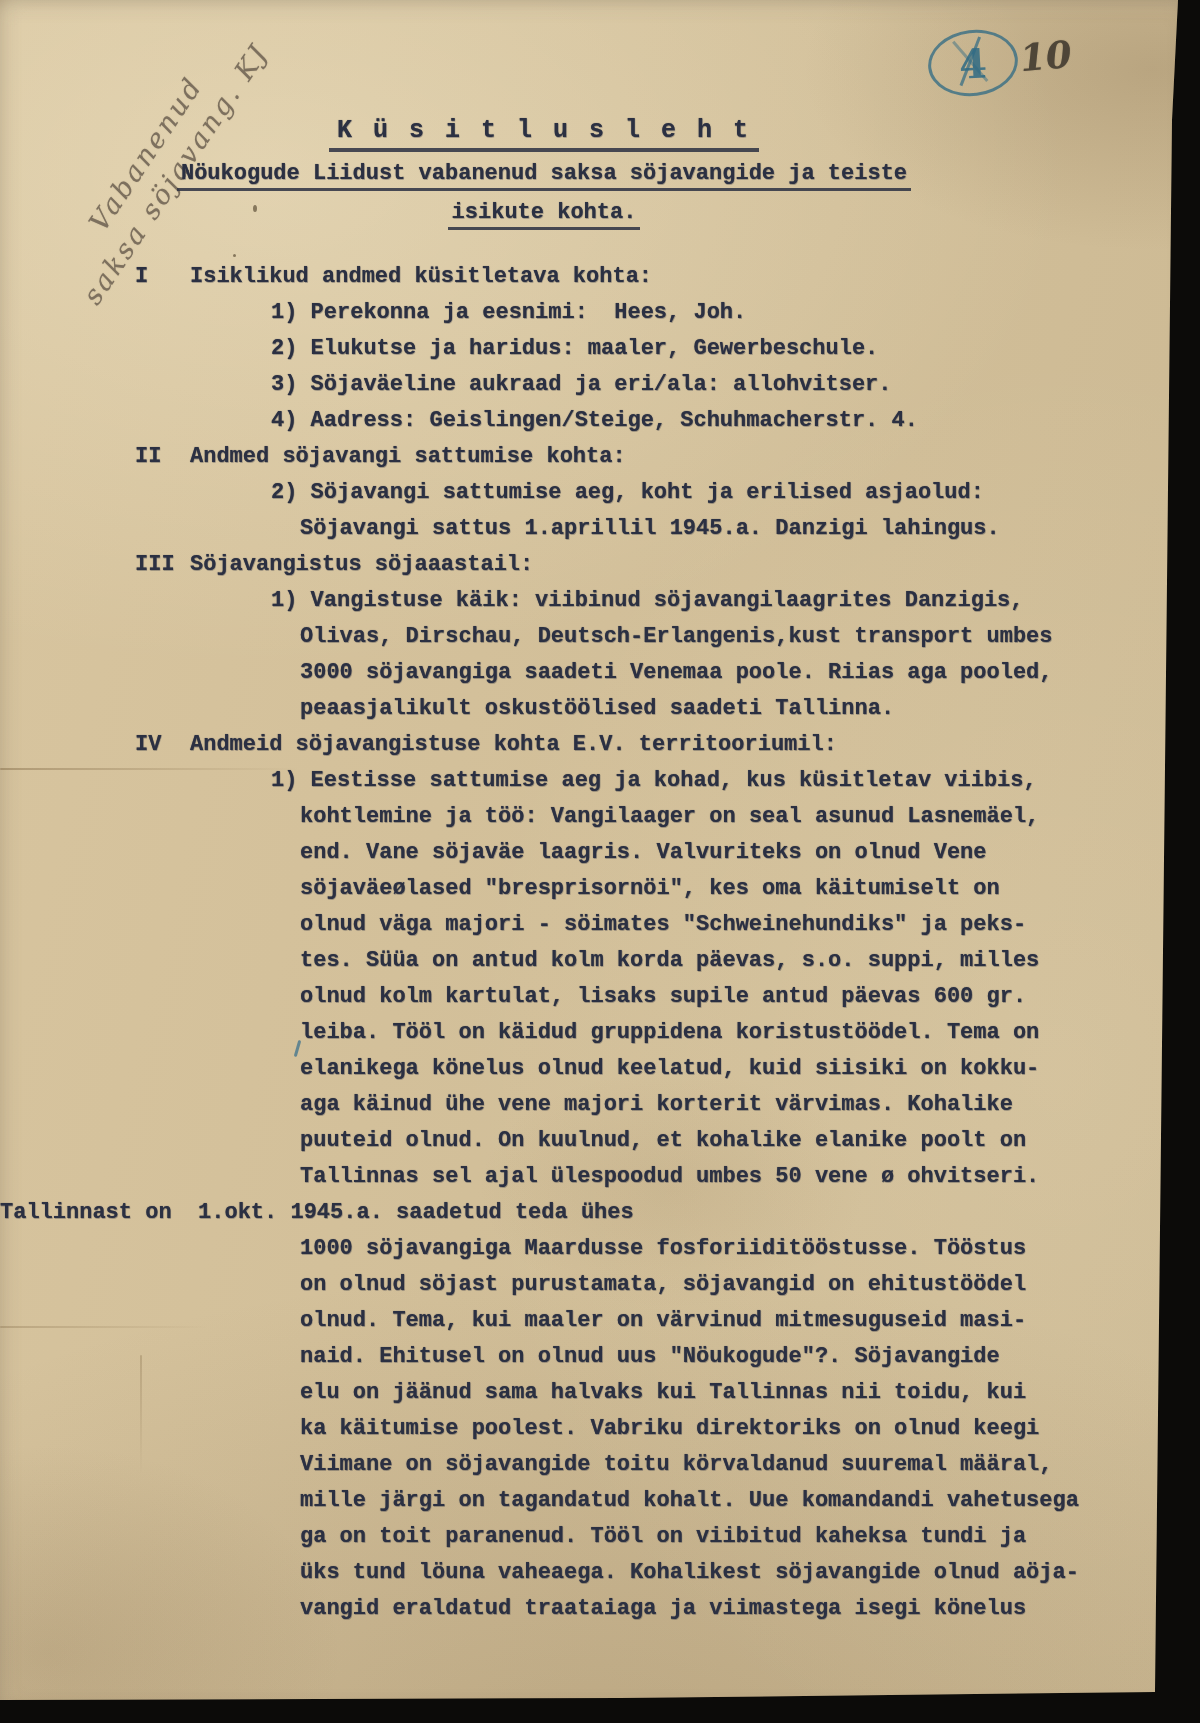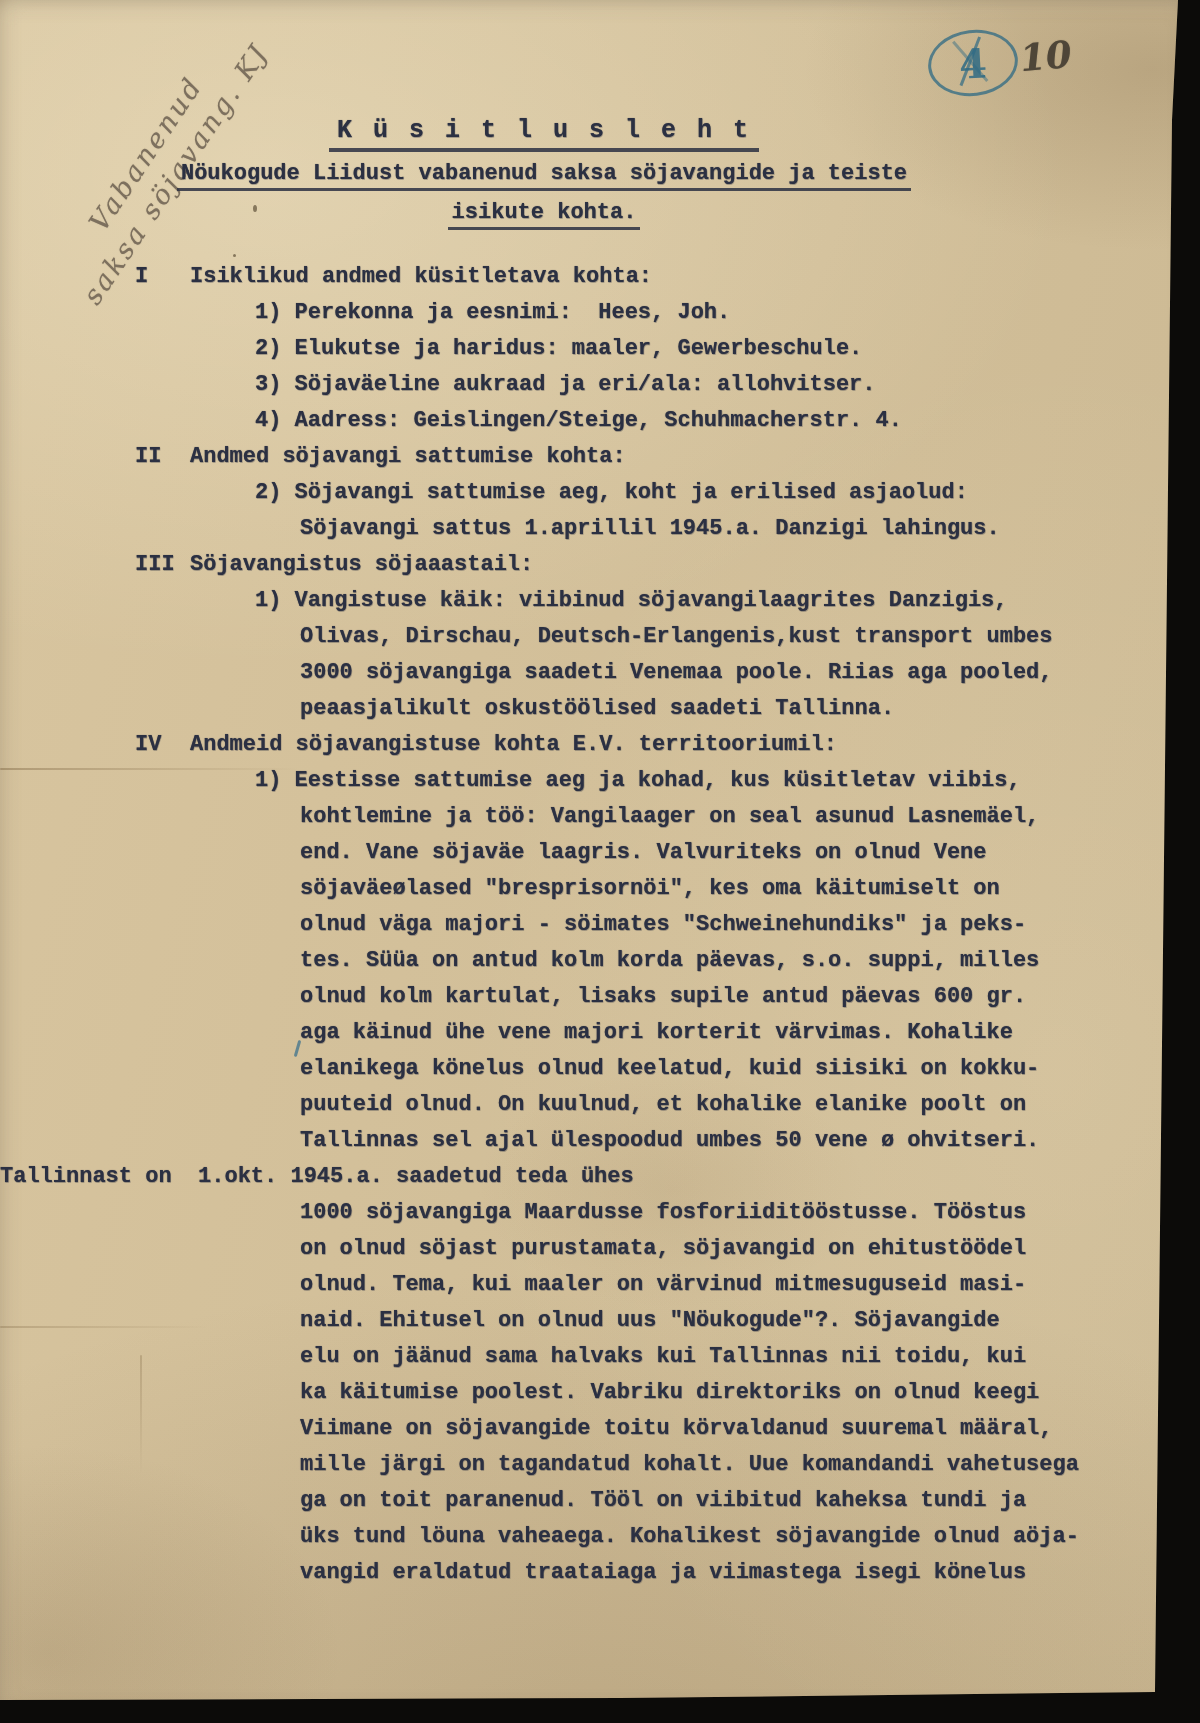--- a/index.html
+++ b/index.html
@@ -34,21 +34,21 @@
   .header{position:absolute;top:116px;left:4px;width:1080px;text-align:center;}
   .title{font-size:25px;letter-spacing:3px;display:inline-block;
          border-bottom:4px solid rgba(43,48,66,.85);padding:0 8px 3px 8px;}
   .subtitle{font-size:22px;margin-top:9px;text-decoration:underline;}
   .subtitle .u{display:inline-block;border-bottom:3px solid rgba(43,48,66,.85);padding:0 4px 2px 4px;}
 
   .docbody{position:absolute;left:0;top:259px;width:1200px;}
   .line{position:relative;height:36px;line-height:36px;font-size:22px;white-space:pre;}
   .line .roman{position:absolute;left:135px;}
   .line.sec{padding-left:190px;}
-  .line.item{padding-left:255px;}
+  .line.item{padding-left:255px;margin-left:16px;}
   .line.cont{padding-left:300px;}
   .line.para{}
   .ru{background:linear-gradient(to right, rgba(201,111,99,.15), rgba(201,111,99,.85) 8%, rgba(190,96,84,.9) 55%, rgba(201,111,99,.75) 95%, rgba(201,111,99,.2));
       background-size:100% 5px;background-repeat:no-repeat;background-position:0 32px;}
 
   
   .note{
     position:absolute;left:6px;top:128px;width:310px;text-align:center;
     transform:rotate(-56deg);
     font-family:"DejaVu Serif",serif;font-style:italic;
@@ -127,22 +127,23 @@
       <div class="line cont"><span>3000 söjavangiga saadeti Venemaa poole. Riias aga pooled,</span></div>
       <div class="line cont"><span>peaasjalikult oskustöölised saadeti Tallinna.</span></div>
       <div class="line sec"><span class="roman">IV</span><span>Andmeid söjavangistuse kohta E.V. territooriumil:</span></div>
       <div class="line item"><span>1) Eestisse sattumise aeg ja kohad, kus küsitletav viibis,</span></div>
       <div class="line cont"><span>kohtlemine ja töö: </span><span class="ru">Vangilaager on seal asunud Lasnemäel,</span></div>
       <div class="line cont"><span class="ru">end. Vane söjaväe laagris.</span><span> Valvuriteks on olnud Vene</span></div>
       <div class="line cont"><span>söjaväeølased "bresprisornöi", kes oma käitumiselt on</span></div>
       <div class="line cont"><span>olnud väga majori - söimates "Schweinehundiks" ja peks-</span></div>
       <div class="line cont"><span>tes. Süüa on antud kolm korda päevas, s.o. suppi, milles</span></div>
       <div class="line cont"><span>olnud kolm kartulat, lisaks supile antud päevas 600 gr.</span></div>
+      <div class="line cont"><span>leiba. Tööl on käidud gruppidena koristustöödel. Tema on</span></div>
+      <div class="line cont"><span>elanikega könelus olnud keelatud, kuid siisiki on kokku-</span></div>
       <div class="line cont"><span>aga käinud ühe vene majori korterit värvimas. Kohalike</span></div>
-      <div class="line cont"><span>elanikega könelus olnud keelatud, kuid siisiki on kokku-</span></div>
       <div class="line cont"><span>puuteid olnud. On kuulnud, et kohalike elanike poolt on</span></div>
       <div class="line cont"><span>Tallinnas sel ajal ülespoodud umbes 50 vene ø ohvitseri.</span></div>
       <div class="line para"><span>Tallinnast on  </span><span class="ru">1.okt. 1945.a. saadetud teda ühes</span></div>
       <div class="line cont"><span>1000 söjavangiga </span><span class="ru">Maardusse fosforiiditööstusse.</span><span> Tööstus</span></div>
       <div class="line cont"><span>on olnud söjast purustamata, söjavangid on ehitustöödel</span></div>
       <div class="line cont"><span>olnud. Tema, kui maaler on värvinud mitmesuguseid masi-</span></div>
       <div class="line cont"><span>naid. Ehitusel on olnud uus "Nöukogude"?. Söjavangide</span></div>
       <div class="line cont"><span>elu on jäänud sama halvaks kui Tallinnas nii toidu, kui</span></div>
       <div class="line cont"><span>ka käitumise poolest. Vabriku direktoriks on olnud keegi</span></div>
       <div class="line cont"><span>Viimane on söjavangide toitu körvaldanud suuremal määral,</span></div>

